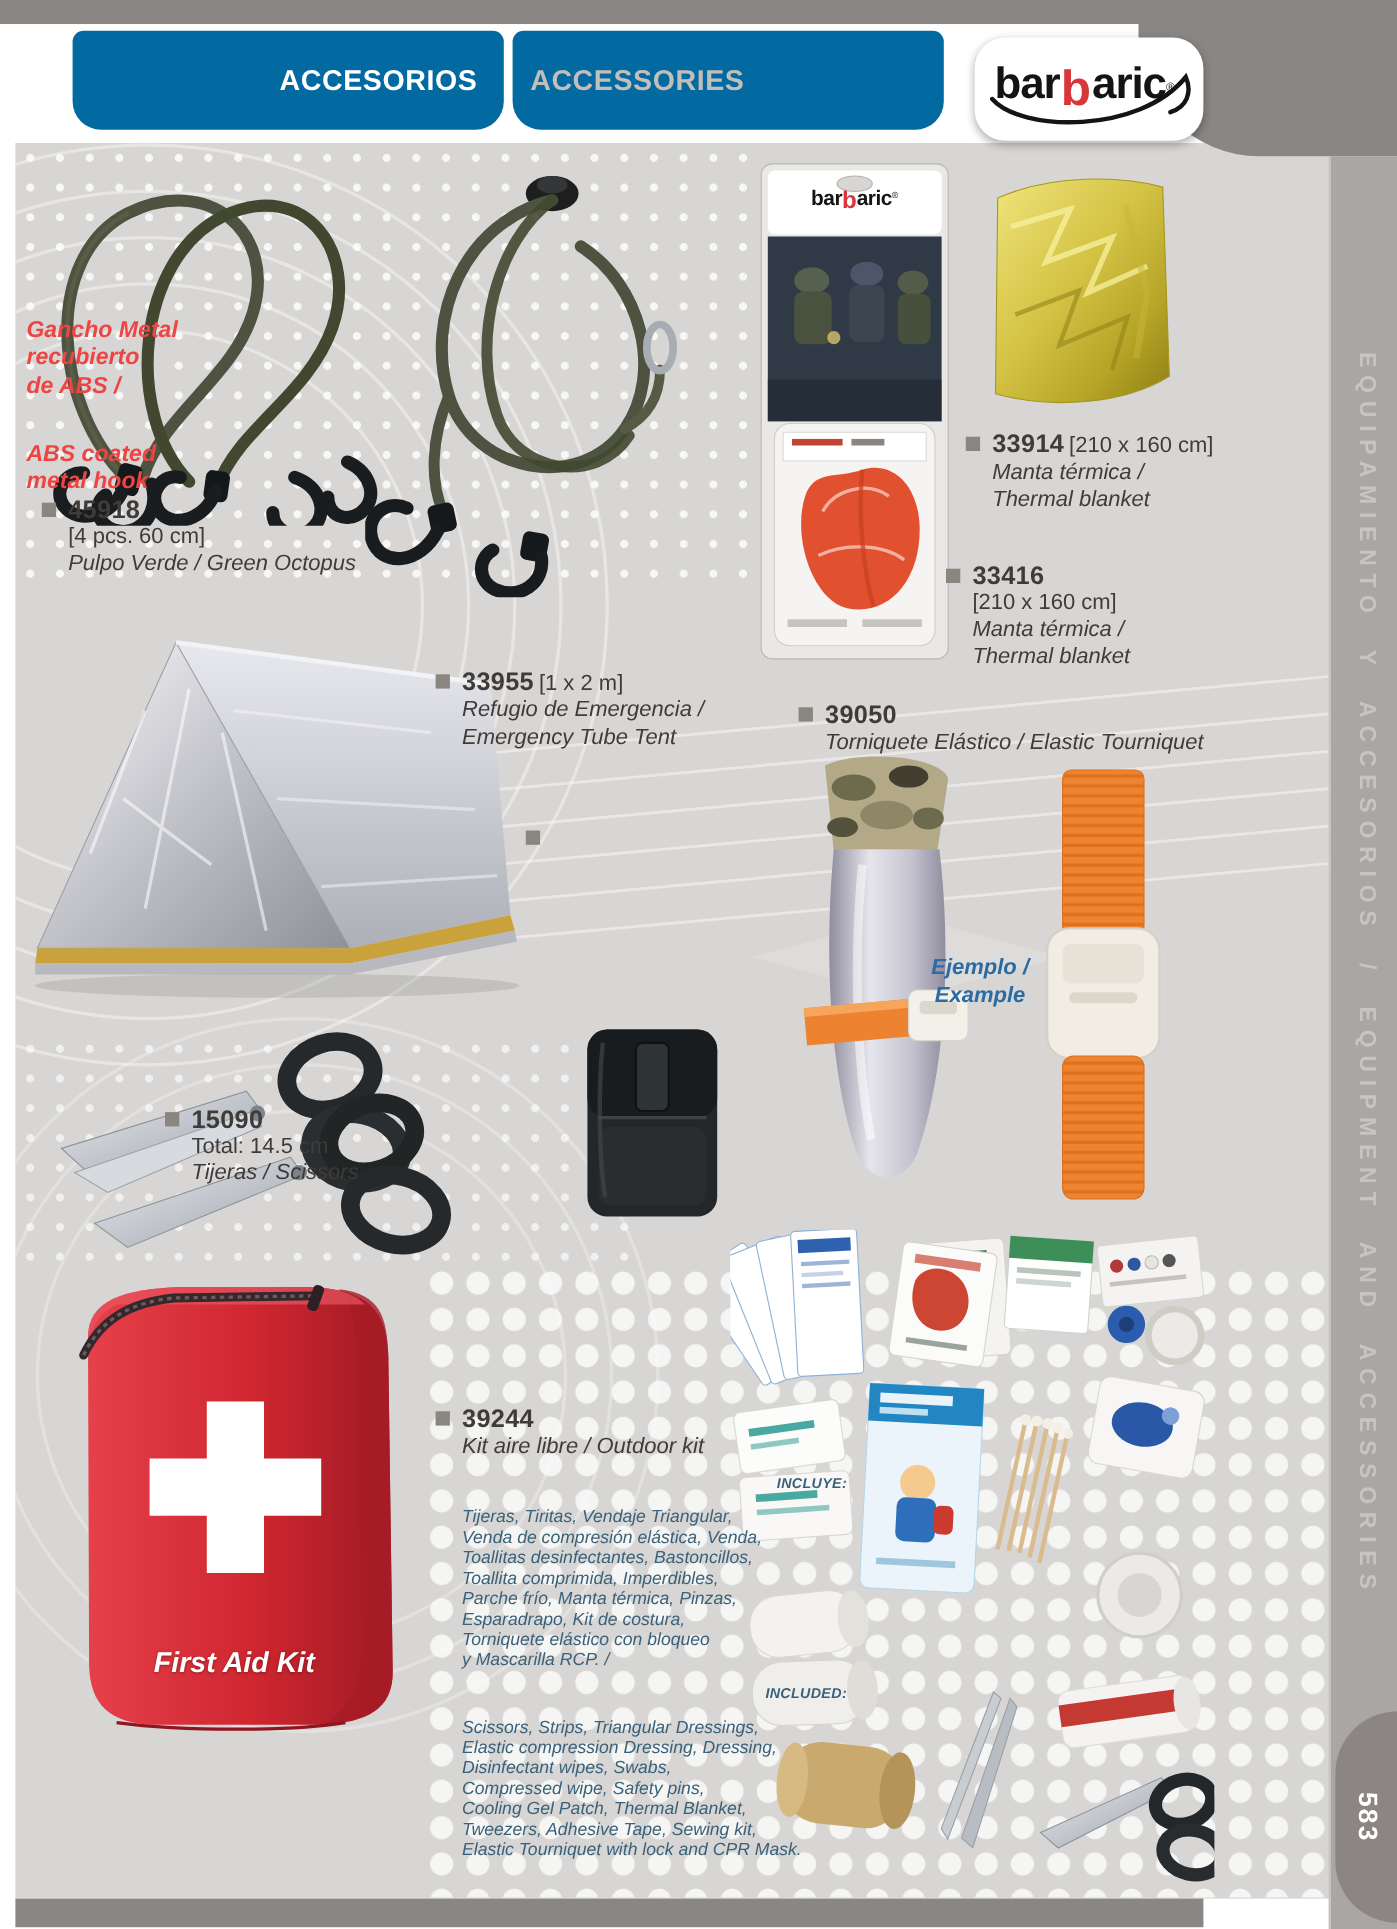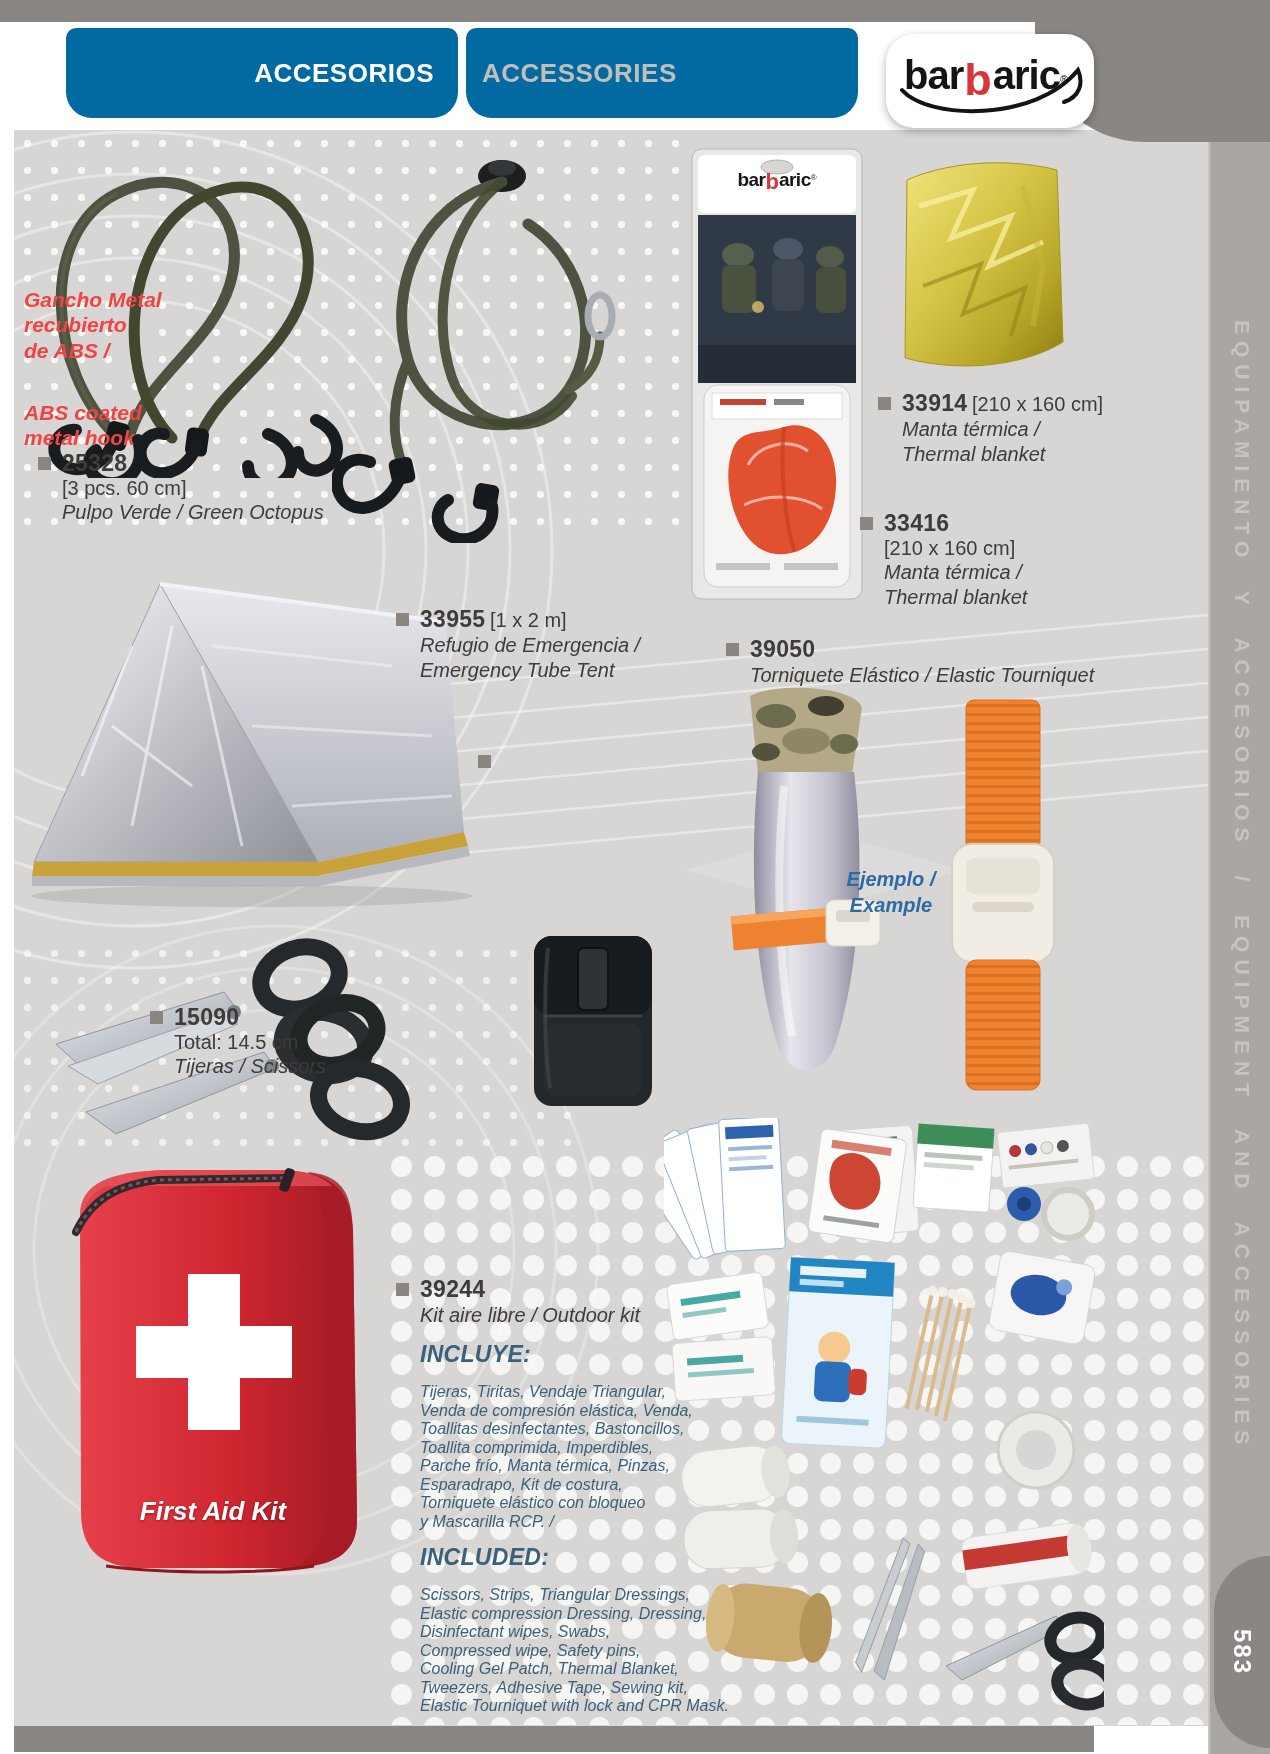--- a/index.html
+++ b/index.html
@@ -37,21 +37,21 @@
   
   .pblock{position:absolute;color:#3e3b39;}
   .prow{display:flex;align-items:flex-start;}
   .bullet{width:13px;height:13px;background:#8b8580;margin:7px 11px 0 0;flex:none;}
   .pcode{font-size:23px;font-weight:bold;letter-spacing:.3px;}
   .pdims{font-size:20px;font-weight:normal;}
   .pname{font-size:20px;font-style:italic;line-height:1.25;}
   .pre{white-space:pre-line;}
   .bluenote{position:absolute;color:#ef4444;font-style:italic;font-size:21px;line-height:1.2;font-weight:bold;}
   .bluenote .nt2{margin-top:12px;}
-  .kitlabel{font-size:23px;font-style:italic;color:#3a617a;margin-top:13px;font-weight:bold;letter-spacing:.3px;}
+  .kitlabel{font-size:13px;font-style:italic;color:#3a617a;margin-top:13px;font-weight:bold;letter-spacing:.3px;text-align:right;}
   .kitlist{font-size:16px;font-style:italic;color:#3a617a;line-height:18.5px;margin-top:15px;width:350px;}
   .examplenote{position:absolute;color:#2b6ba3;font-style:italic;font-size:20px;line-height:1.3;font-weight:bold;text-align:center;width:110px;}
   .photo{position:absolute;}
   .fakLabel{position:absolute;color:#ffffff;font-size:26px;font-style:italic;font-weight:bold;text-align:center;text-shadow:0 1px 3px rgba(60,0,0,.45);}
   .blisterbrand{position:absolute;text-align:center;white-space:nowrap;}
   .blisterbrand .lp{font-size:19px;font-weight:bold;color:#141414;letter-spacing:-.5px;}
   .blisterbrand .lm{font-size:22px;font-weight:bold;color:#d8363a;position:relative;top:3px;}
   .blisterbrand .lr{font-size:8px;color:#141414;vertical-align:super;}
 </style>
 </head>
@@ -431,22 +431,22 @@
 recubierto
 de ABS /</div>
     <div class="pre nt2">ABS coated
 metal hook</div>
   </div>
 
   <div class="pblock" style="left:38px;top:450px;">
     <div class="prow">
       <span class="bullet"></span>
       <div>
-        <div><span class="pcode">25328</span></div>
-        <div class="pdims">[3 pcs. 60 cm]</div>
+        <div><span class="pcode">45918</span></div>
+        <div class="pdims">[4 pcs. 60 cm]</div>
         <div class="pname pre">Pulpo Verde / Green Octopus</div>
       </div>
     </div>
   </div>
 
 
   <div class="pblock" style="left:878px;top:390px;">
     <div class="prow">
       <span class="bullet"></span>
       <div>

